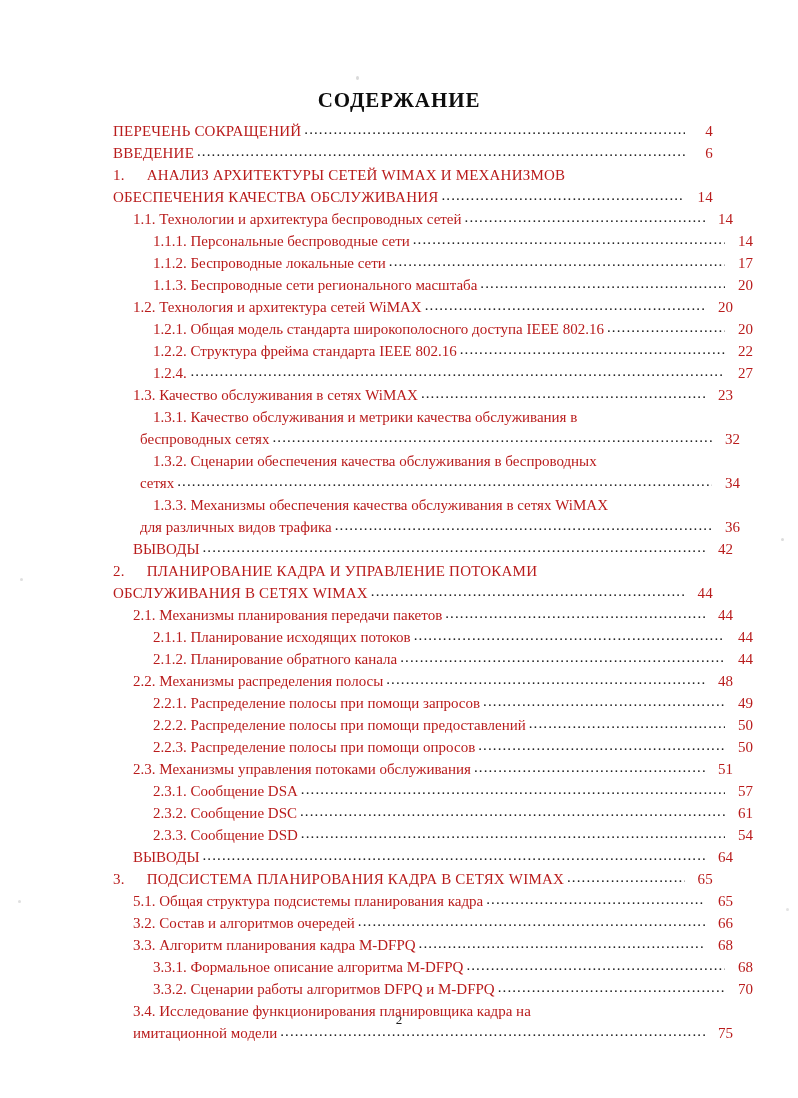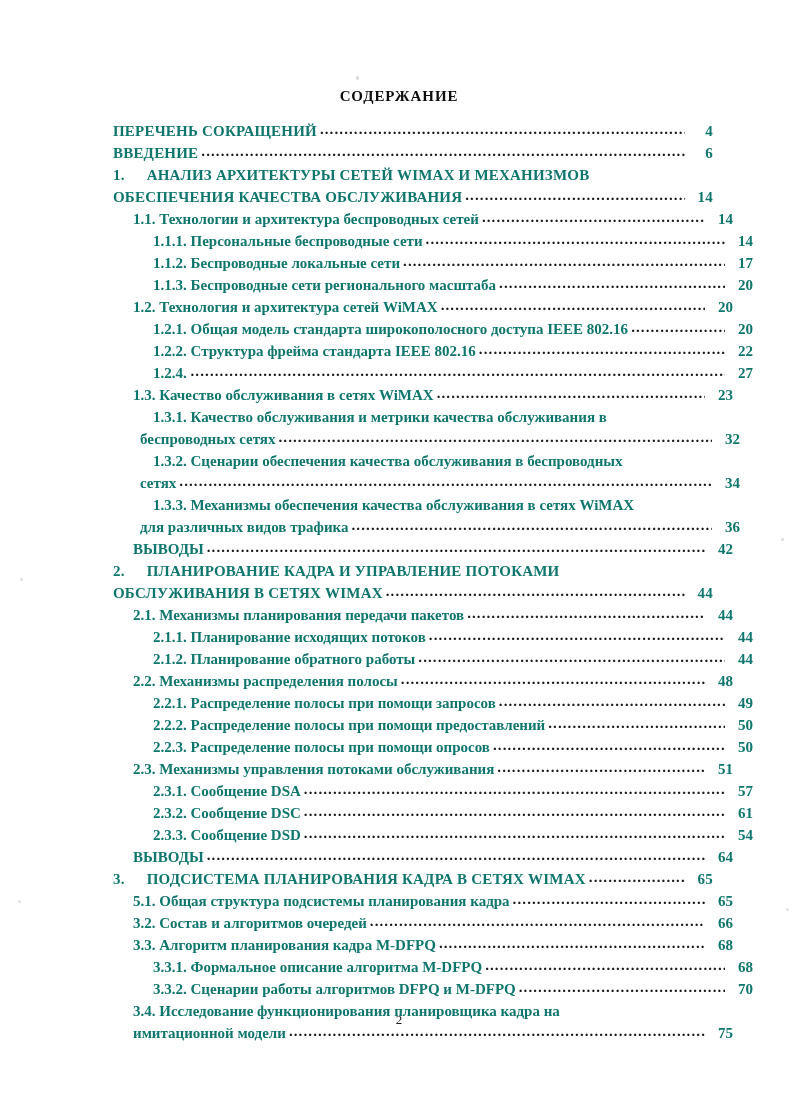--- a/index.html
+++ b/index.html
@@ -34,43 +34,42 @@
     border-radius: 50%;
     pointer-events: none;
   }
 
   .doc-title {
     position: absolute;
     left: 0;
     top: 88px;
     width: 798px;
     text-align: center;
-    font-size: 15px;
+    font-size: 21px;
     font-weight: bold;
     letter-spacing: 0.9px;
     color: #0d0d0d;
   }
 
   .toc {
     position: absolute;
     left: 113px;
     top: 120px;
     width: 600px;
   }
 
   .toc-line {
     display: flex;
     align-items: center;
     width: 100%;
     font-size: 15px;
     line-height: 22px;
     height: 22px;
     white-space: nowrap;
-    color: #0f766e;
-    font-weight: bold;
+    color: #b91c1c;
   }
 
   
   .lvl0 { padding-left: 0px; }
   .lvl1 { padding-left: 20px; }
   .lvl2 { padding-left: 40px; }
   .cont  { padding-left: 27px; }   
   .cont0 { padding-left: 0px; }
 
   .upper {
@@ -277,21 +276,21 @@
       <div class="toc-line lvl2">
         <span class="num-cell">2.1.1.</span>
         <span class="num-cell">&nbsp;</span>
         <span class="txt">Планирование исходящих потоков</span>
         <span class="leader"></span>
         <span class="pg">44</span>
       </div>
       <div class="toc-line lvl2">
         <span class="num-cell">2.1.2.</span>
         <span class="num-cell">&nbsp;</span>
-        <span class="txt">Планирование обратного работы</span>
+        <span class="txt">Планирование обратного канала</span>
         <span class="leader"></span>
         <span class="pg">44</span>
       </div>
       <div class="toc-line lvl1">
         <span class="num-cell">2.2.</span>
         <span class="num-cell">&nbsp;</span>
         <span class="txt">Механизмы распределения полосы</span>
         <span class="leader"></span>
         <span class="pg">48</span>
       </div>

